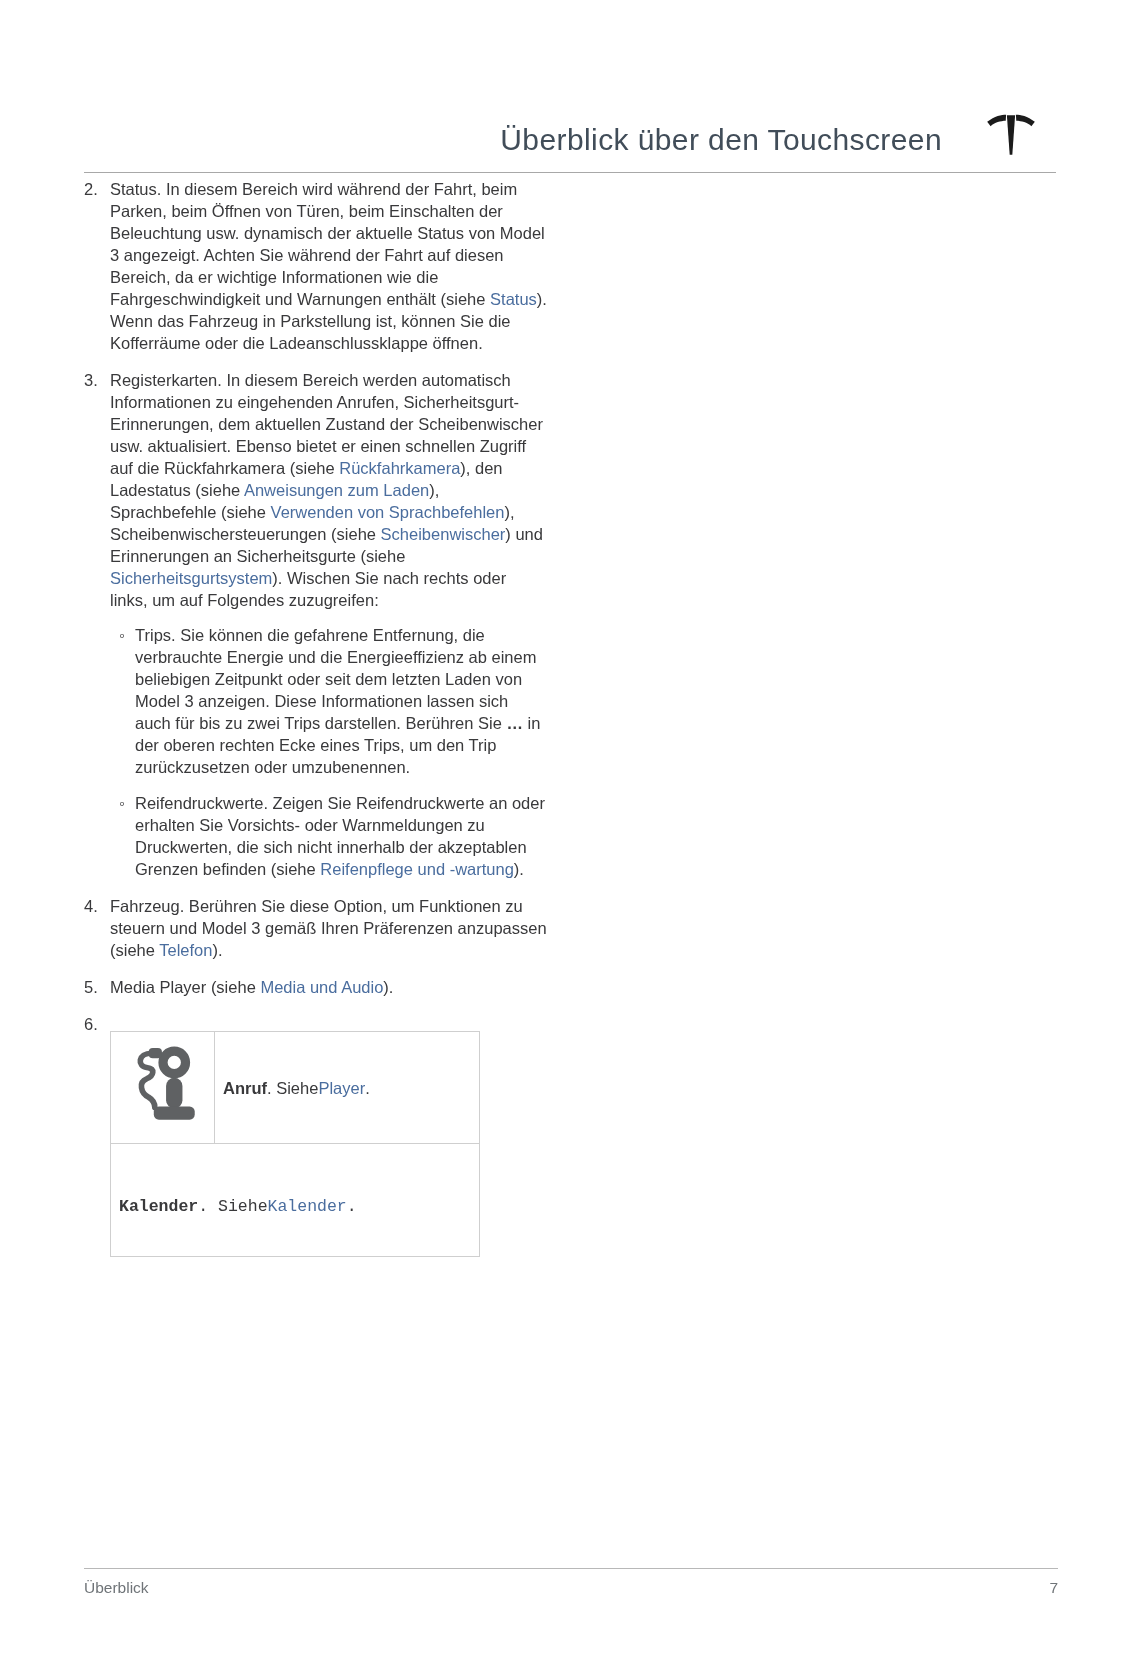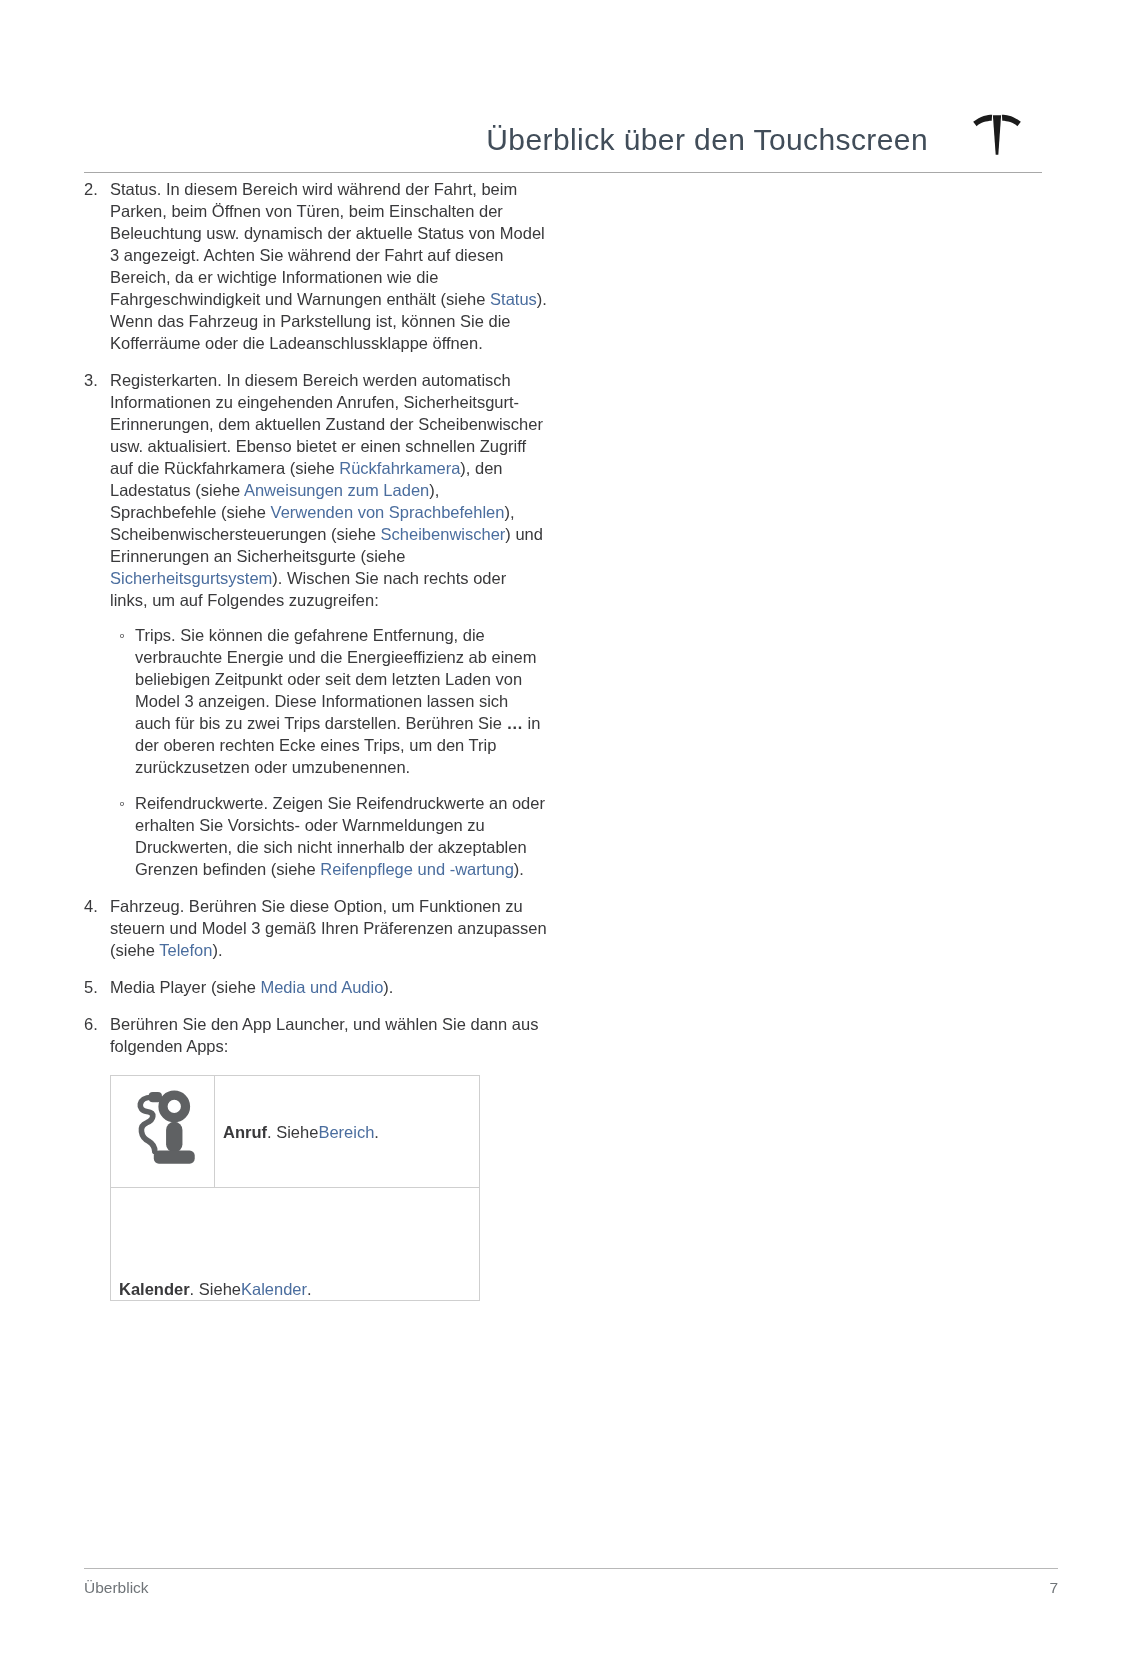--- a/index.html
+++ b/index.html
@@ -13,21 +13,21 @@
   }
   *{box-sizing:border-box;}
   html,body{margin:0;padding:0;}
   body{
     width:1142px;height:1654px;position:relative;background:#ffffff;
     font-family:"Liberation Sans", sans-serif;color:var(--body-text);
     overflow:hidden;
   }
   
   .header{
-    position:absolute;top:112px;left:84px;right:100px;
+    position:absolute;top:112px;left:84px;right:86px;
     display:flex;justify-content:flex-end;align-items:flex-end;gap:42px;
     border-bottom:1px solid var(--rule);padding-bottom:12px;
   }
   .title{
     margin:0;font-size:30px;line-height:40px;font-weight:400;
     color:var(--title);letter-spacing:0.4px;
   }
   .logo{flex:none;margin-right:18px;margin-bottom:2px;}
   .logo svg{display:block;}
   
@@ -51,21 +51,21 @@
     margin-top:18px;width:370px;border:1px solid var(--table-border);
     background:#ffffff;
   }
   .app-row{display:flex;min-height:112px;border-bottom:1px solid var(--table-border);}
   .app-row:last-child{border-bottom:none;}
   .icon-cell{
     flex:none;width:104px;border-right:1px solid var(--table-border);
     display:flex;align-items:center;justify-content:center;padding:10px;
   }
   .text-cell{flex:1;display:flex;align-items:center;padding:0 6px 0 8px;}
-  .app-row.row-calendar .text-cell{align-items:flex-end;padding-top:14px;}
+  .app-row.row-calendar .text-cell{align-items:center;padding-top:14px;font-family:Liberation Mono, monospace;}
   
   .calendar{
     width:72px;height:66px;border:5px solid var(--icon-gray);border-radius:10px;
     position:relative;margin-top:12px;display:flex;align-items:flex-end;justify-content:center;
   }
   .ring{position:absolute;top:-13px;width:7px;height:17px;background:var(--icon-gray);border-radius:4px;}
   .ring-left{left:12px;}
   .ring-right{right:12px;}
   .day{
     font-size:30px;line-height:1;color:var(--icon-gray);margin-bottom:3px;letter-spacing:1px;
@@ -125,42 +125,41 @@
   </div>
 
   <div class="li">
     <div class="num">5.</div>
     <div class="li-body"><span class="seg-plain">Media Player (siehe </span><span class="seg-link">Media und Audio</span><span class="seg-plain">).</span></div>
   </div>
 
   <div class="li">
     <div class="num">6.</div>
     <div class="li-body">
-      <div class="para"><span class="seg-plain">Berühren Sie den App Launcher, und wählen Sie dann aus folgenden Apps:</span></div>
 
       <div class="app-table">
 
         <div class="app-row">
           <div class="icon-cell">
             <svg width="74" height="86" viewBox="0 0 72 84" aria-hidden="true">
               <g stroke="var(--icon-gray)" fill="none" stroke-linecap="round">
                 <circle cx="47" cy="17" r="11" stroke-width="9"></circle>
                 <path d="M25 8 C 11 8, 11 21, 20 22 C 29 23, 27 30, 20 33 C 12 36, 14 47, 22 51 C 27 54, 28 57, 28 61" stroke-width="5.5"></path>
               </g>
               <g fill="var(--icon-gray)">
                 <rect x="22" y="3" width="13" height="10" rx="4"></rect>
                 <rect x="39" y="32" width="16" height="30" rx="8"></rect>
                 <rect x="27" y="60" width="40" height="13" rx="5"></rect>
               </g>
             </svg>
           </div>
           <div class="text-cell">
               <span class="seg-bold">Anruf</span>
               <span class="seg-plain">. Siehe </span>
-              <span class="seg-link">Bereich</span>
+              <span class="seg-link">Player</span>
               <span class="seg-plain">.</span>
             </div>
         </div>
 
         <div class="app-row row-calendar">
           <div class="text-cell">
               <span class="seg-bold">Kalender</span>
               <span class="seg-plain">. Siehe </span>
               <span class="seg-link">Kalender</span>
               <span class="seg-plain">.</span>

